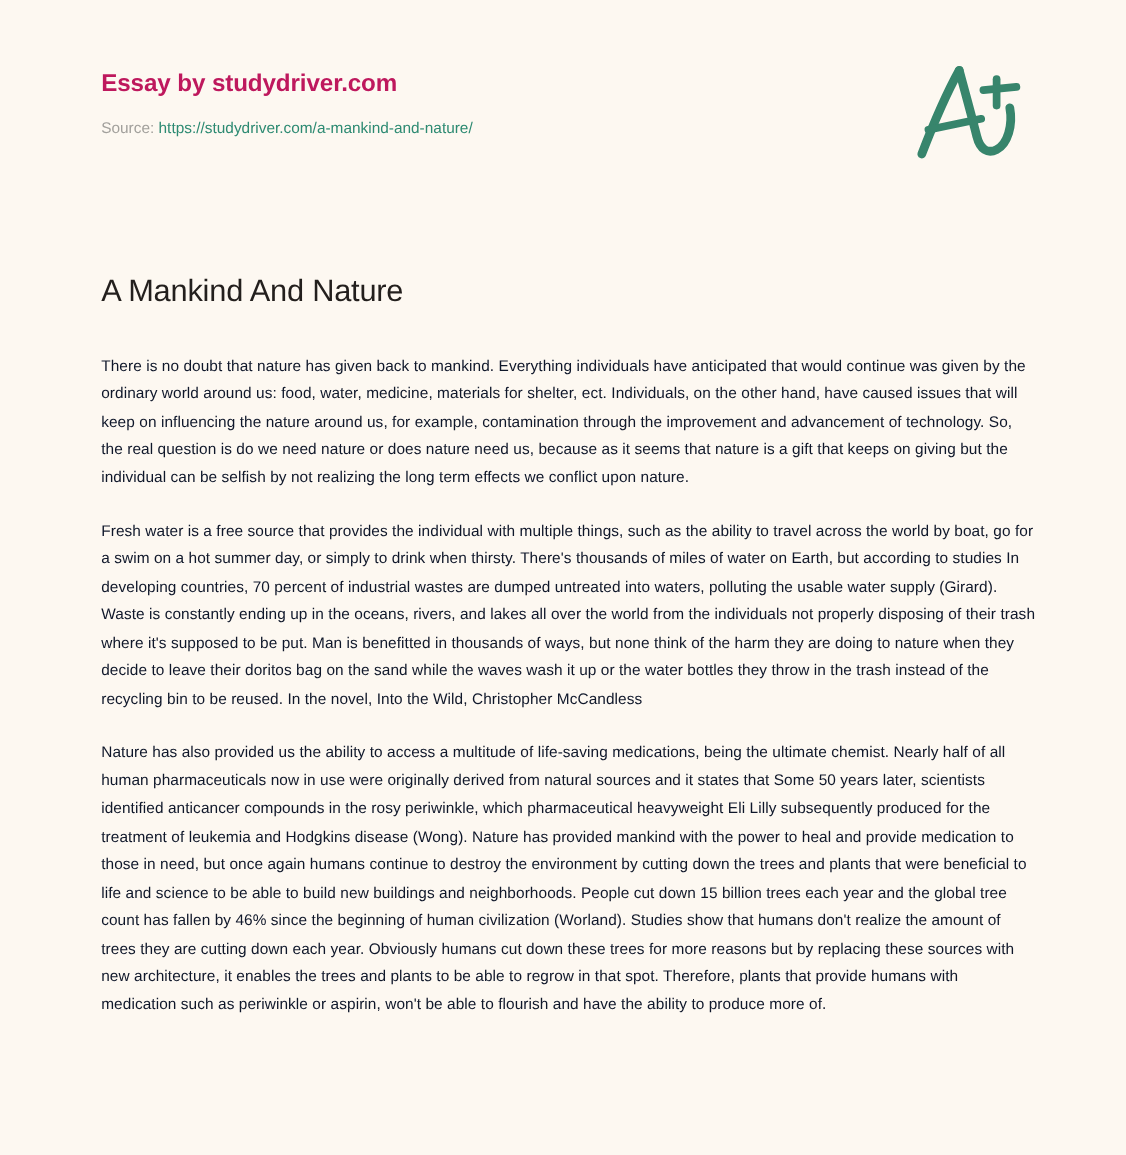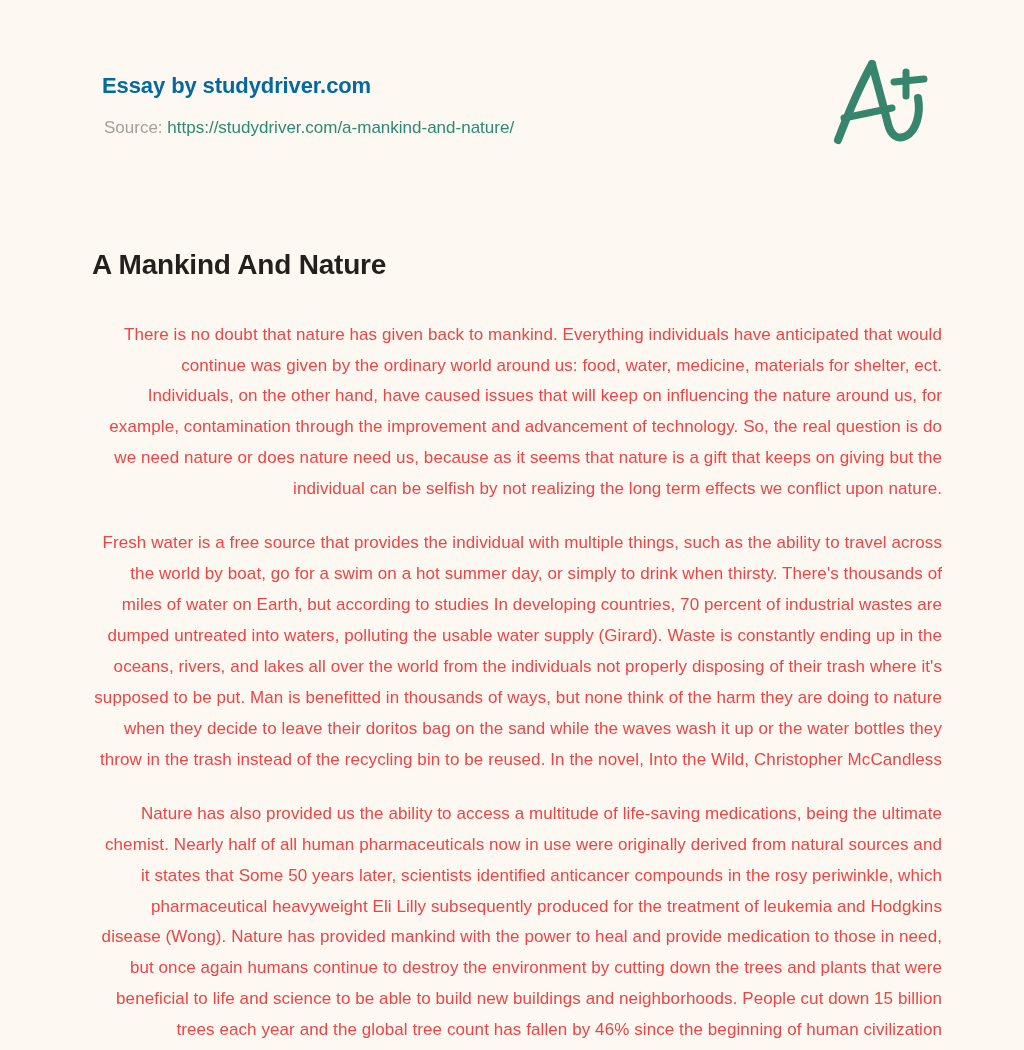--- a/index.html
+++ b/index.html
@@ -37,33 +37,32 @@
     align-items: flex-start;
   }
 
   .header-text {
     padding-top: 62px;
   }
 
   .essay-by {
     font-size: 22px;
     font-weight: bold;
-    color: #0369a1;
+    color: #be185d;
     letter-spacing: -0.1px;
     line-height: 1.25;
-    margin: 10px;
+    margin: 0;
     white-space: nowrap;
   }
 
   .source-line {
     margin-top: 17px;
-    font-size: 17px;
+    font-size: 14px;
     line-height: 1.3;
     white-space: nowrap;
-    margin-left: 12px;
   }
   .source-label {
     color: #a2a09c;
   }
   .source-url {
     color: #2d8a72;
     text-decoration: none;
   }
 
   
@@ -78,33 +77,33 @@
   
   .article {
     position: absolute;
     top: 248px;
     left: 92px;
     width: 850px;
   }
 
   .doc-title {
     font-size: 28px;
-    font-weight: 700;
+    font-weight: 400;
     color: #231f1d;
     letter-spacing: -0.2px;
     line-height: 1.2;
     margin: 0 0 38px 0;
   }
 
   .body-text p {
-    font-size: 17px;
+    font-size: 14px;
     line-height: 1.82;
-    color: #ef4444;
+    color: #0f172a;
     margin: 0 0 23px 0;
-    text-align: right;
+    text-align: left;
     letter-spacing: 0.005em;
   }
   .body-text p:last-child {
     margin-bottom: 0;
     margin-top: 18px;
   }
 </style>
 </head>
 <body>
 

